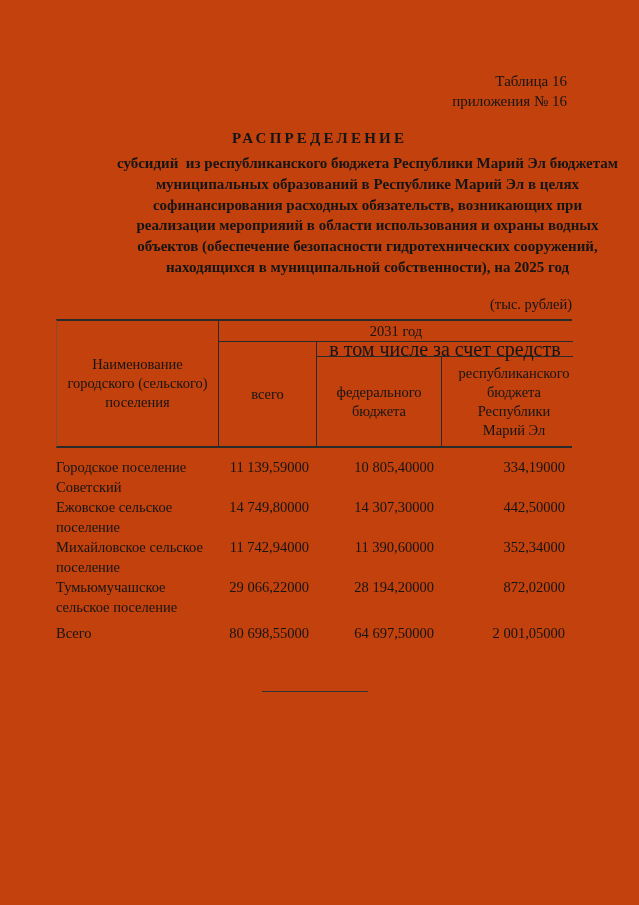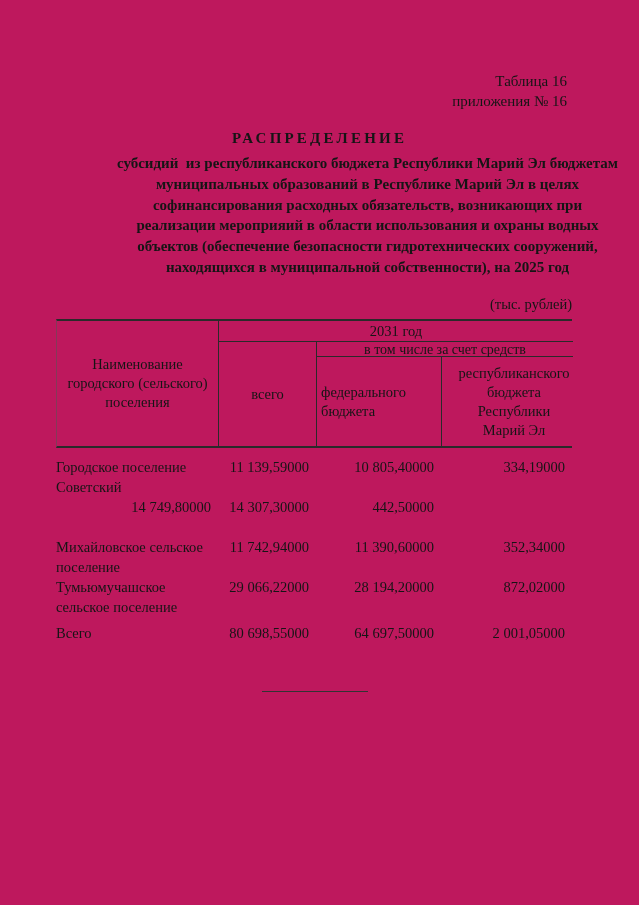--- a/index.html
+++ b/index.html
@@ -4,21 +4,21 @@
 <style>
   html, body {
     margin: 0;
     padding: 0;
     background: #ffffff;
   }
   .page {
     position: relative;
     width: 639px;
     height: 905px;
-    background: #be185d;
+    background: #c2410c;
     color: #151515;
     font-family: "Liberation Serif", "DejaVu Serif", serif;
     overflow: hidden;
   }
 
   
   .corner {
     position: absolute;
     top: 71px;
     right: 72px;
@@ -95,26 +95,27 @@
     grid-column: 2; grid-row: 2 / 4;
     border-right: 1px solid #2a2a2a;
     display: flex; align-items: center; justify-content: center;
     text-align: center;
   }
   .cell-breakdown {
     grid-column: 3 / 5; grid-row: 2;
     border-bottom: 1px solid #2a2a2a;
     text-align: center;
     line-height: 15px;
-    font-size: 14px;
+    font-size: 20px;
   }
   .cell-federal {
     grid-column: 3; grid-row: 3;
     border-right: 1px solid #2a2a2a;
     display: flex; align-items: center; justify-content: center;
+    text-align: center;
     padding: 0 4px;
   }
   .cell-republican {
     grid-column: 4; grid-row: 3;
     display: flex; align-items: center; justify-content: center;
     text-align: center;
     padding: 0 6px;
     margin-left: 13px;
   }
 
@@ -179,20 +180,21 @@
     <div class="tbody">
 
       <div class="trow">
         <div class="td-name">Городское поселение Советский</div>
         <div class="td-num">11 139,59000</div>
         <div class="td-num">10 805,40000</div>
         <div class="td-num">334,19000</div>
       </div>
 
       <div class="trow">
+        <div class="td-name">Ежовское сельское поселение</div>
         <div class="td-num">14 749,80000</div>
         <div class="td-num">14 307,30000</div>
         <div class="td-num">442,50000</div>
       </div>
 
       <div class="trow">
         <div class="td-name">Михайловское сельское поселение</div>
         <div class="td-num">11 742,94000</div>
         <div class="td-num">11 390,60000</div>
         <div class="td-num">352,34000</div>

